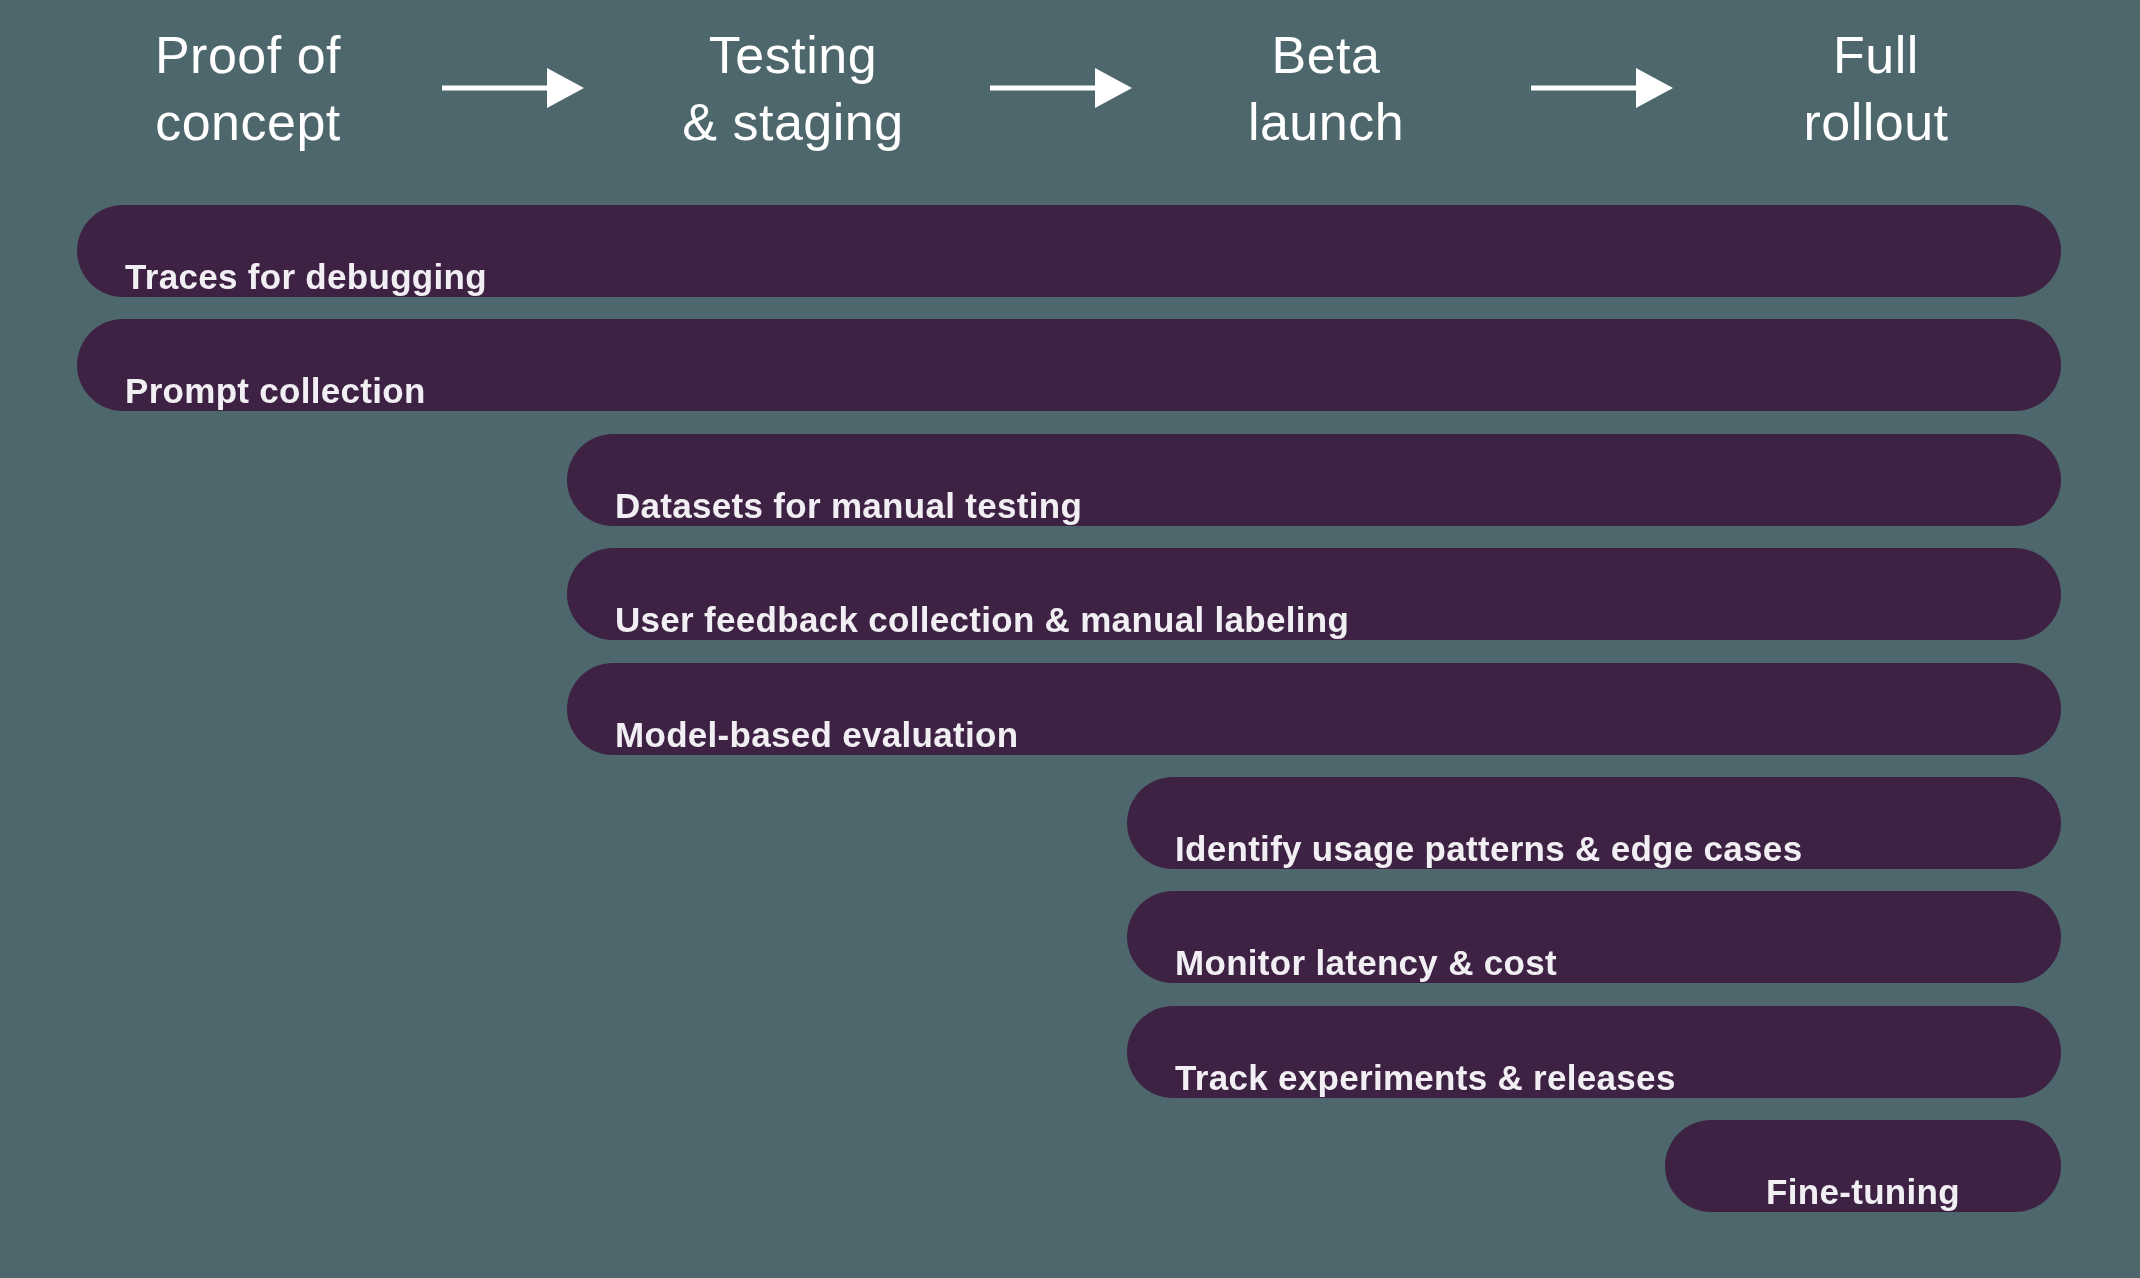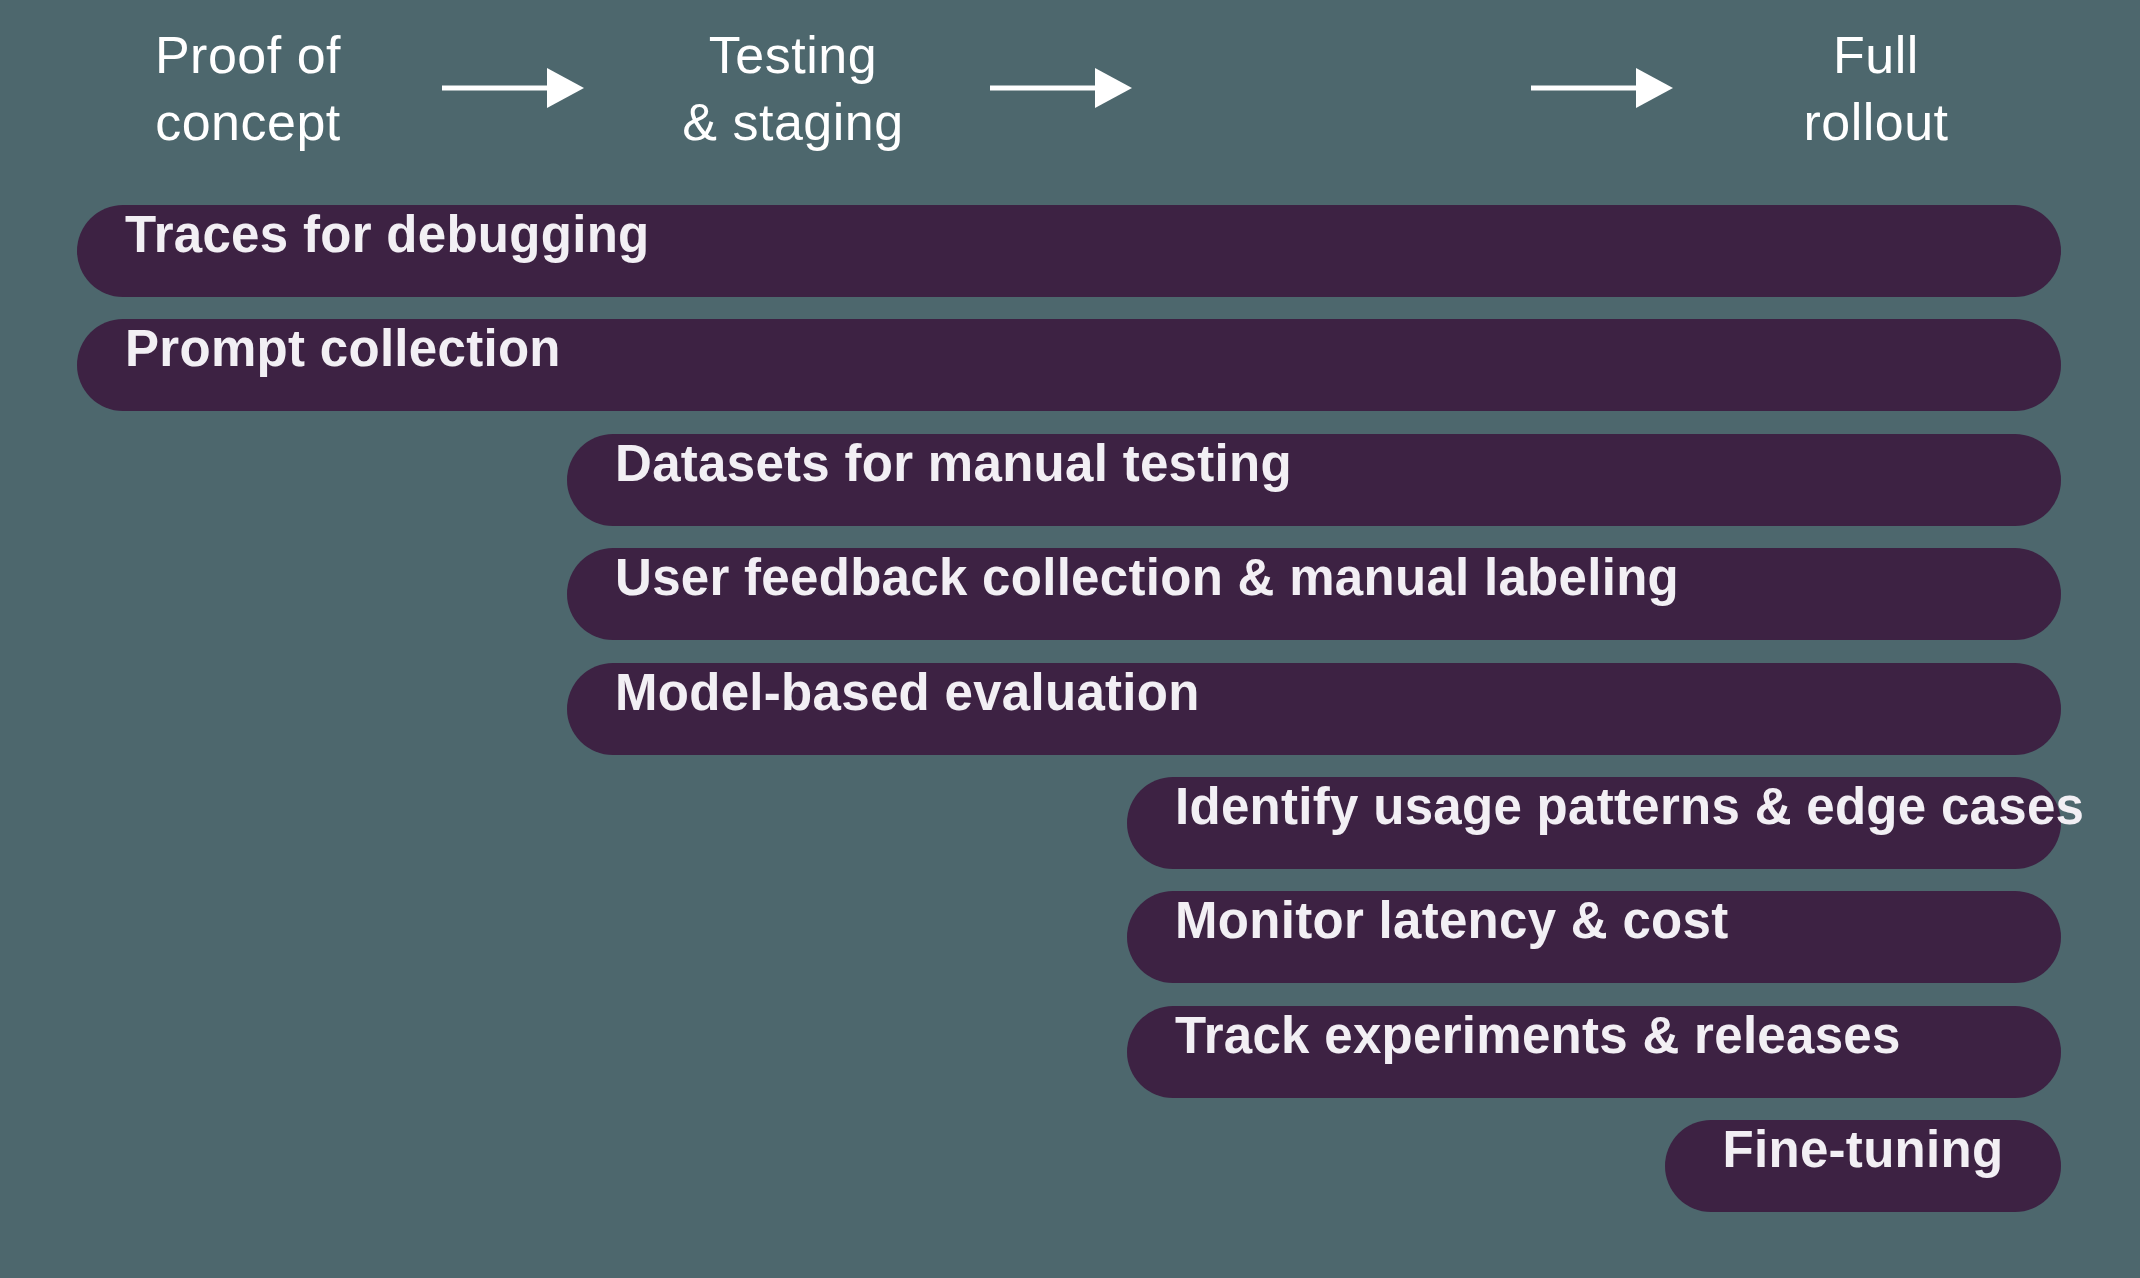--- a/index.html
+++ b/index.html
@@ -39,39 +39,41 @@
     width: 142px;
     height: 44px;
   }
   .arrow svg { display: block; width: 100%; height: 100%; }
   .bar {
     position: absolute;
     height: 92px;
     background: var(--bar);
     border-radius: 46px;
     display: flex;
-    align-items: flex-start;
+    align-items: flex-end;
     padding: 0 48px;
     color: var(--bar-text);
-    font-size: 51px;
+    font-size: 35px;
     font-weight: 700;
     letter-spacing: 0.3px;
     white-space: nowrap;
   }
   .bar.centered { justify-content: center; padding: 0 20px; }
 </style>
 </head>
 <body>
 
 <div class="canvas">
 
   <div class="phase-label" style="left:18px">Proof of
 concept</div>
   <div class="phase-label" style="left:563px">Testing
 &amp; staging</div>
+  <div class="phase-label" style="left:1096px">Beta
+launch</div>
   <div class="phase-label" style="left:1646px">Full
 rollout</div>
 
   <span class="arrow" style="left:442px">
     <svg viewBox="0 0 142 44" xmlns="http://www.w3.org/2000/svg">
       <rect x="0" y="19.5" width="110" height="5" fill="var(--arrow)"></rect>
       <polygon points="105,2 142,22 105,42" fill="var(--arrow)"></polygon>
     </svg>
   </span>
   <span class="arrow" style="left:990px">

